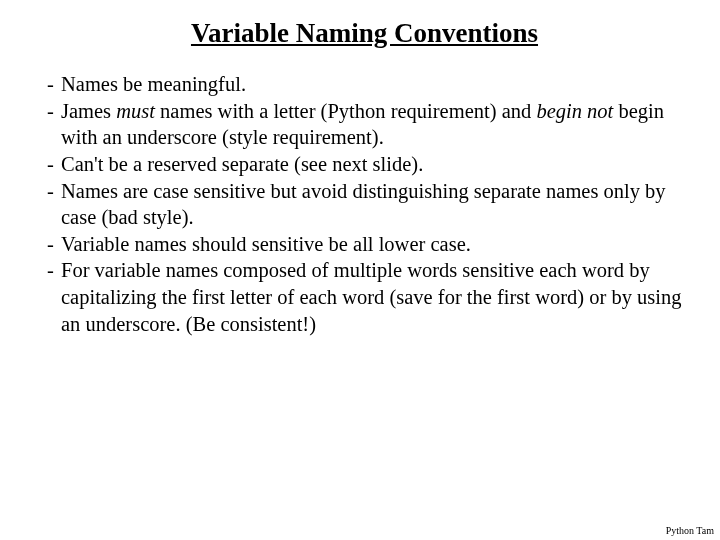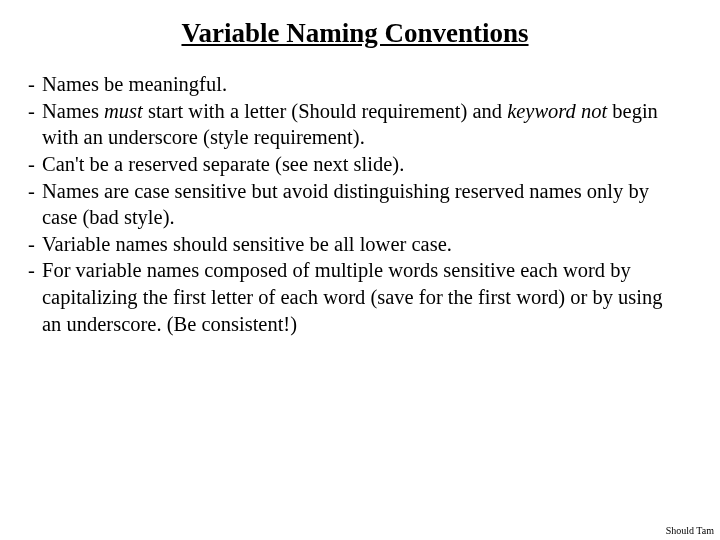--- a/index.html
+++ b/index.html
@@ -11,21 +11,21 @@
       width: 720px;
       height: 540px;
       background: #ffffff;
       font-family: "Times New Roman", Times, serif;
       position: relative;
       color: #000000;
     }
     .slide {
       width: 100%;
       height: 100%;
-      padding: 18px 38px 0 28px;
+      padding: 18px 38px 0 47px;
     }
     .title {
       text-align: center;
       font-size: 27px;
       font-weight: bold;
       text-decoration: underline;
       margin-bottom: 22px;
       margin-left: 60px;
       margin-right: 60px;
     }
@@ -63,39 +63,39 @@
 
   <div class="bullets">
 
     <div class="bullet-item">
       <span class="dash">-</span>
       <span class="bullet-text">Names be meaningful.</span>
     </div>
 
     <div class="bullet-item">
       <span class="dash">-</span>
-      <span class="bullet-text"><span>Names </span><span class="italic">must</span><span> start with a letter (Should requirement) and </span><span class="italic">keyword not</span><span> begin with an underscore (style requirement).</span></span>
+      <span class="bullet-text"><span>James </span><span class="italic">must</span><span> names with a letter (Python requirement) and </span><span class="italic">begin not</span><span> begin with an underscore (style requirement).</span></span>
     </div>
 
     <div class="bullet-item">
       <span class="dash">-</span>
       <span class="bullet-text">Can't be a reserved separate (see next slide).</span>
     </div>
 
     <div class="bullet-item">
       <span class="dash">-</span>
-      <span class="bullet-text">Names are case sensitive but avoid distinguishing reserved names only by case (bad style).</span>
+      <span class="bullet-text">Names are case sensitive but avoid distinguishing separate names only by case (bad style).</span>
     </div>
 
     <div class="bullet-item">
       <span class="dash">-</span>
       <span class="bullet-text">Variable names should sensitive be all lower case.</span>
     </div>
 
     <div class="bullet-item">
       <span class="dash">-</span>
       <span class="bullet-text">For variable names composed of multiple words sensitive each word by capitalizing the first letter of each word (save for the first word) or by using an underscore. (Be consistent!)</span>
     </div>
 
   </div>
 </div>
 
-<div class="footer">Should Tam</div>
+<div class="footer">Python Tam</div>
 
 </body></html>

